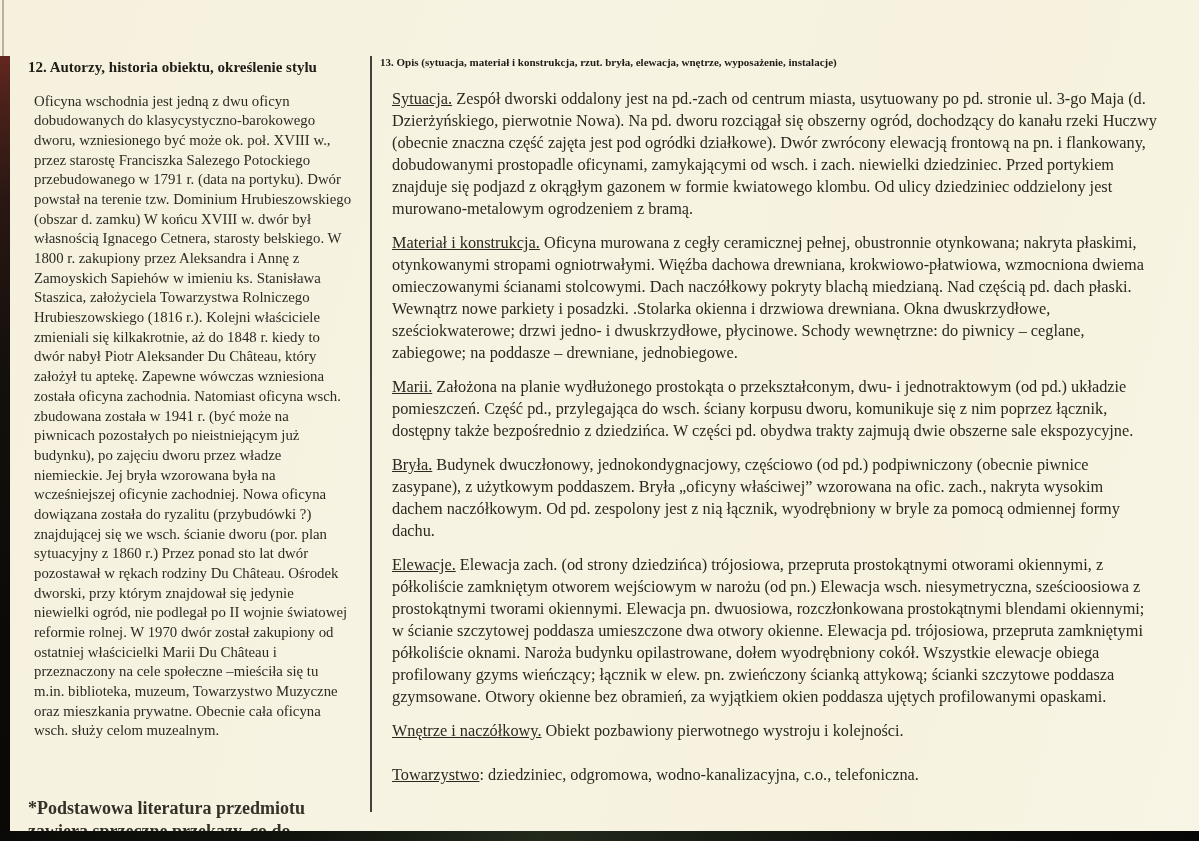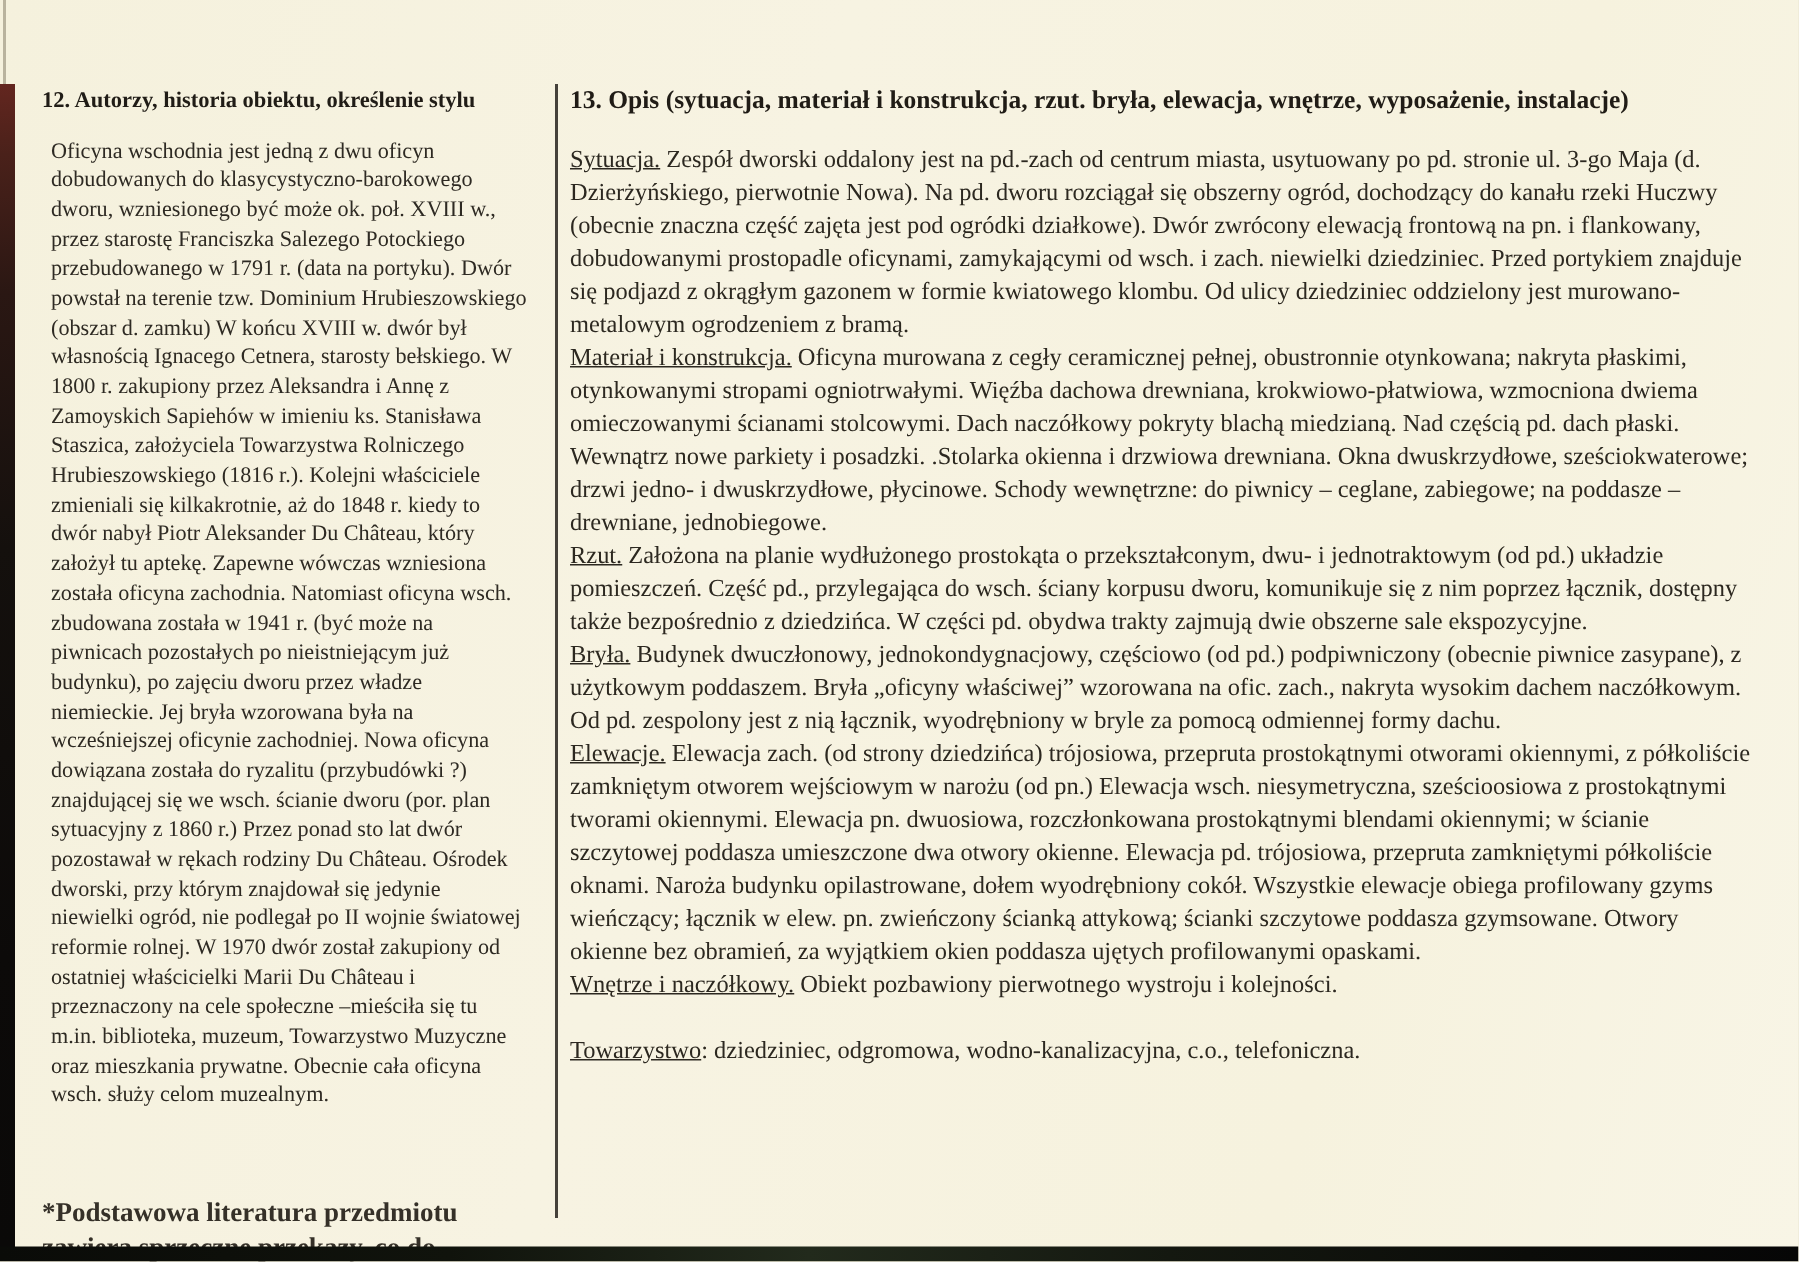--- a/index.html
+++ b/index.html
@@ -51,38 +51,38 @@
     box-sizing: border-box;
     padding: 56px 30px 0 8px;
   }
   h2.heading {
     font-size: 15px;
     font-weight: bold;
     color: #201c16;
     margin: 0 0 15px 0;
     line-height: 1.25;
   }
-  .col-right h2.heading { font-size: 17px; margin-bottom: 18px; }
+  .col-right h2.heading { font-size: 11px; margin-bottom: 18px; }
   .body-text {
     font-size: 14.8px;
     line-height: 1.33;
     margin: 6px;
     color: #2e2a23;
   }
   .footnote {
     font-size: 18px;
     line-height: 1.3;
     margin: 56px 0 0 0;
     color: #353028;
     font-weight: bold;
   }
   .sec {
     font-size: 16.3px;
     line-height: 1.35;
-    margin: 0;
+    margin: 12px;
     color: #2c2820;
   }
   .sec .lbl { text-decoration: underline; }
   .sec-instalacje { margin-top: 22px; }
 </style>
 </head>
 <body>
 
 <div class="scan">
 
@@ -96,21 +96,21 @@
 
     <div class="divider"></div>
 
     <div class="col-right">
       <h2 class="heading">13. Opis (sytuacja, materiał i konstrukcja, rzut. bryła, elewacja, wnętrze, wyposażenie, instalacje)</h2>
 
       <p class="sec"><span class="lbl">Sytuacja.</span><span> Zespół dworski oddalony jest na pd.-zach od centrum miasta, usytuowany po pd. stronie ul. 3-go Maja (d. Dzierżyńskiego, pierwotnie Nowa). Na pd. dworu rozciągał się obszerny ogród, dochodzący do kanału rzeki Huczwy (obecnie znaczna część zajęta jest pod ogródki działkowe). Dwór zwrócony elewacją frontową na pn. i flankowany, dobudowanymi prostopadle oficynami, zamykającymi od wsch. i zach. niewielki dziedziniec. Przed portykiem znajduje się podjazd z okrągłym gazonem w formie kwiatowego klombu.   Od ulicy dziedziniec oddzielony jest murowano-metalowym ogrodzeniem z bramą.</span></p>
 
       <p class="sec"><span class="lbl">Materiał i konstrukcja.</span><span> Oficyna murowana z cegły ceramicznej pełnej, obustronnie otynkowana; nakryta płaskimi, otynkowanymi stropami ogniotrwałymi. Więźba dachowa drewniana, krokwiowo-płatwiowa, wzmocniona dwiema omieczowanymi ścianami stolcowymi. Dach naczółkowy pokryty blachą miedzianą. Nad częścią pd. dach płaski. Wewnątrz nowe parkiety i posadzki. .Stolarka okienna i drzwiowa drewniana. Okna dwuskrzydłowe, sześciokwaterowe; drzwi jedno- i dwuskrzydłowe, płycinowe. Schody wewnętrzne: do piwnicy – ceglane, zabiegowe; na poddasze – drewniane, jednobiegowe.</span></p>
 
-      <p class="sec"><span class="lbl">Rzut.</span><span> Założona na planie wydłużonego prostokąta o przekształconym, dwu- i jednotraktowym (od pd.) układzie pomieszczeń. Część pd., przylegająca do wsch. ściany korpusu dworu, komunikuje się z nim poprzez łącznik, dostępny także bezpośrednio z dziedzińca. W części pd. obydwa trakty zajmują dwie obszerne sale ekspozycyjne.</span></p>
+      <p class="sec"><span class="lbl">Marii.</span><span> Założona na planie wydłużonego prostokąta o przekształconym, dwu- i jednotraktowym (od pd.) układzie pomieszczeń. Część pd., przylegająca do wsch. ściany korpusu dworu, komunikuje się z nim poprzez łącznik, dostępny także bezpośrednio z dziedzińca. W części pd. obydwa trakty zajmują dwie obszerne sale ekspozycyjne.</span></p>
 
       <p class="sec"><span class="lbl">Bryła.</span><span> Budynek dwuczłonowy, jednokondygnacjowy, częściowo (od pd.) podpiwniczony (obecnie piwnice zasypane), z użytkowym poddaszem. Bryła „oficyny właściwej” wzorowana na ofic. zach., nakryta wysokim dachem naczółkowym. Od pd. zespolony jest z nią łącznik, wyodrębniony w bryle za pomocą odmiennej formy dachu.</span></p>
 
       <p class="sec"><span class="lbl">Elewacje.</span><span> Elewacja zach. (od strony dziedzińca) trójosiowa, przepruta prostokątnymi otworami okiennymi, z półkoliście zamkniętym otworem wejściowym w narożu (od pn.) Elewacja wsch. niesymetryczna, sześcioosiowa z prostokątnymi tworami okiennymi. Elewacja pn. dwuosiowa, rozczłonkowana prostokątnymi blendami okiennymi; w ścianie szczytowej poddasza umieszczone dwa otwory okienne. Elewacja pd. trójosiowa, przepruta zamkniętymi półkoliście oknami. Naroża budynku opilastrowane, dołem wyodrębniony cokół. Wszystkie elewacje obiega profilowany gzyms wieńczący; łącznik w elew. pn. zwieńczony ścianką attykową; ścianki szczytowe poddasza gzymsowane. Otwory okienne bez obramień, za wyjątkiem okien poddasza ujętych profilowanymi opaskami.</span></p>
 
       <p class="sec"><span class="lbl">Wnętrze i naczółkowy.</span><span> Obiekt pozbawiony pierwotnego wystroju i kolejności.</span></p>
 
       <p class="sec sec-instalacje"><span class="lbl">Towarzystwo</span><span>: dziedziniec, odgromowa, wodno-kanalizacyjna, c.o., telefoniczna.</span></p>
     </div>
 

